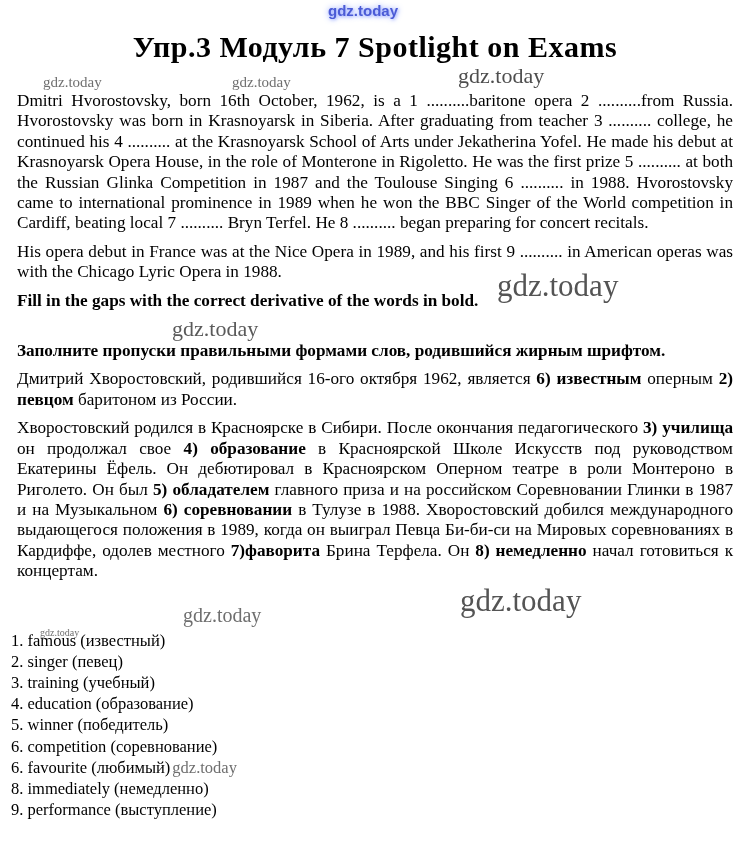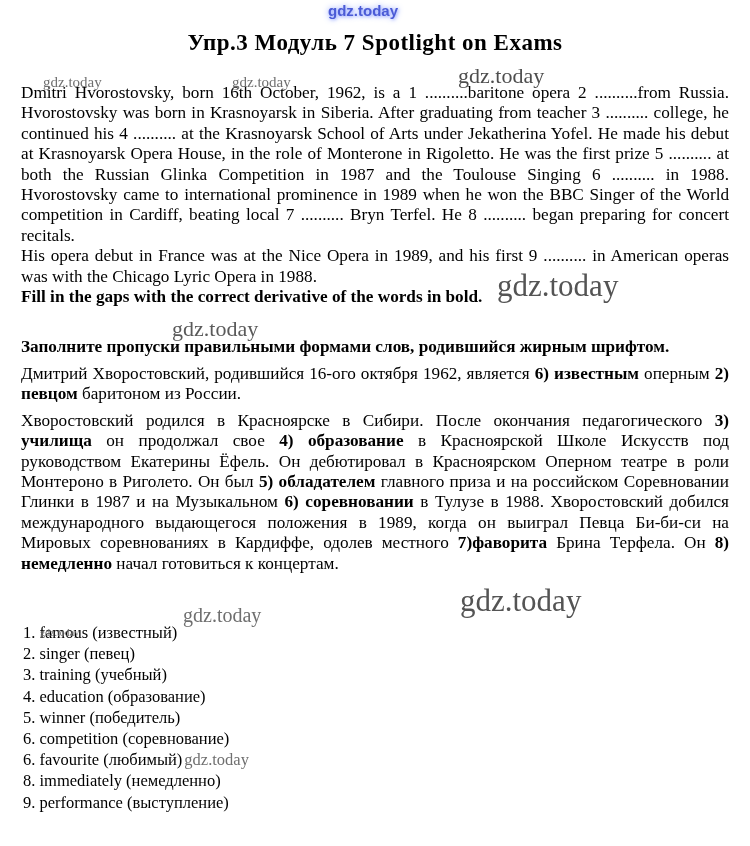--- a/index.html
+++ b/index.html
@@ -5,39 +5,39 @@
   * { margin: 0; padding: 0; box-sizing: border-box; }
   html, body { background: #ffffff; }
   body { font-family: "Liberation Serif", serif; }
 
   .page {
     position: relative;
     width: 750px;
     height: 846px;
     background: #ffffff;
     color: #000000;
-    padding: 0 21px;
+    padding: 0 9px;
     overflow: hidden;
   }
 
   .title {
-    font-size: 23px;
+    font-size: 30px;
     font-weight: bold;
     text-align: center;
     margin-top: 30px;
     margin-bottom: 27px;
     letter-spacing: 0.5px;
   }
 
   .body-text {
     font-size: 17.2px;
     line-height: 20.4px;
     text-align: justify;
   }
-  .body-text p { margin: 0; }
+  .body-text p { margin: 8px; }
 
   .bold-line { font-weight: bold; }
   .en-instruction { margin-bottom: 30px !important; }
 
   .ru p { margin-bottom: 6px; }
   .b { font-weight: bold; }
 
   .word-list {
     list-style: none;
     font-size: 16.5px;

